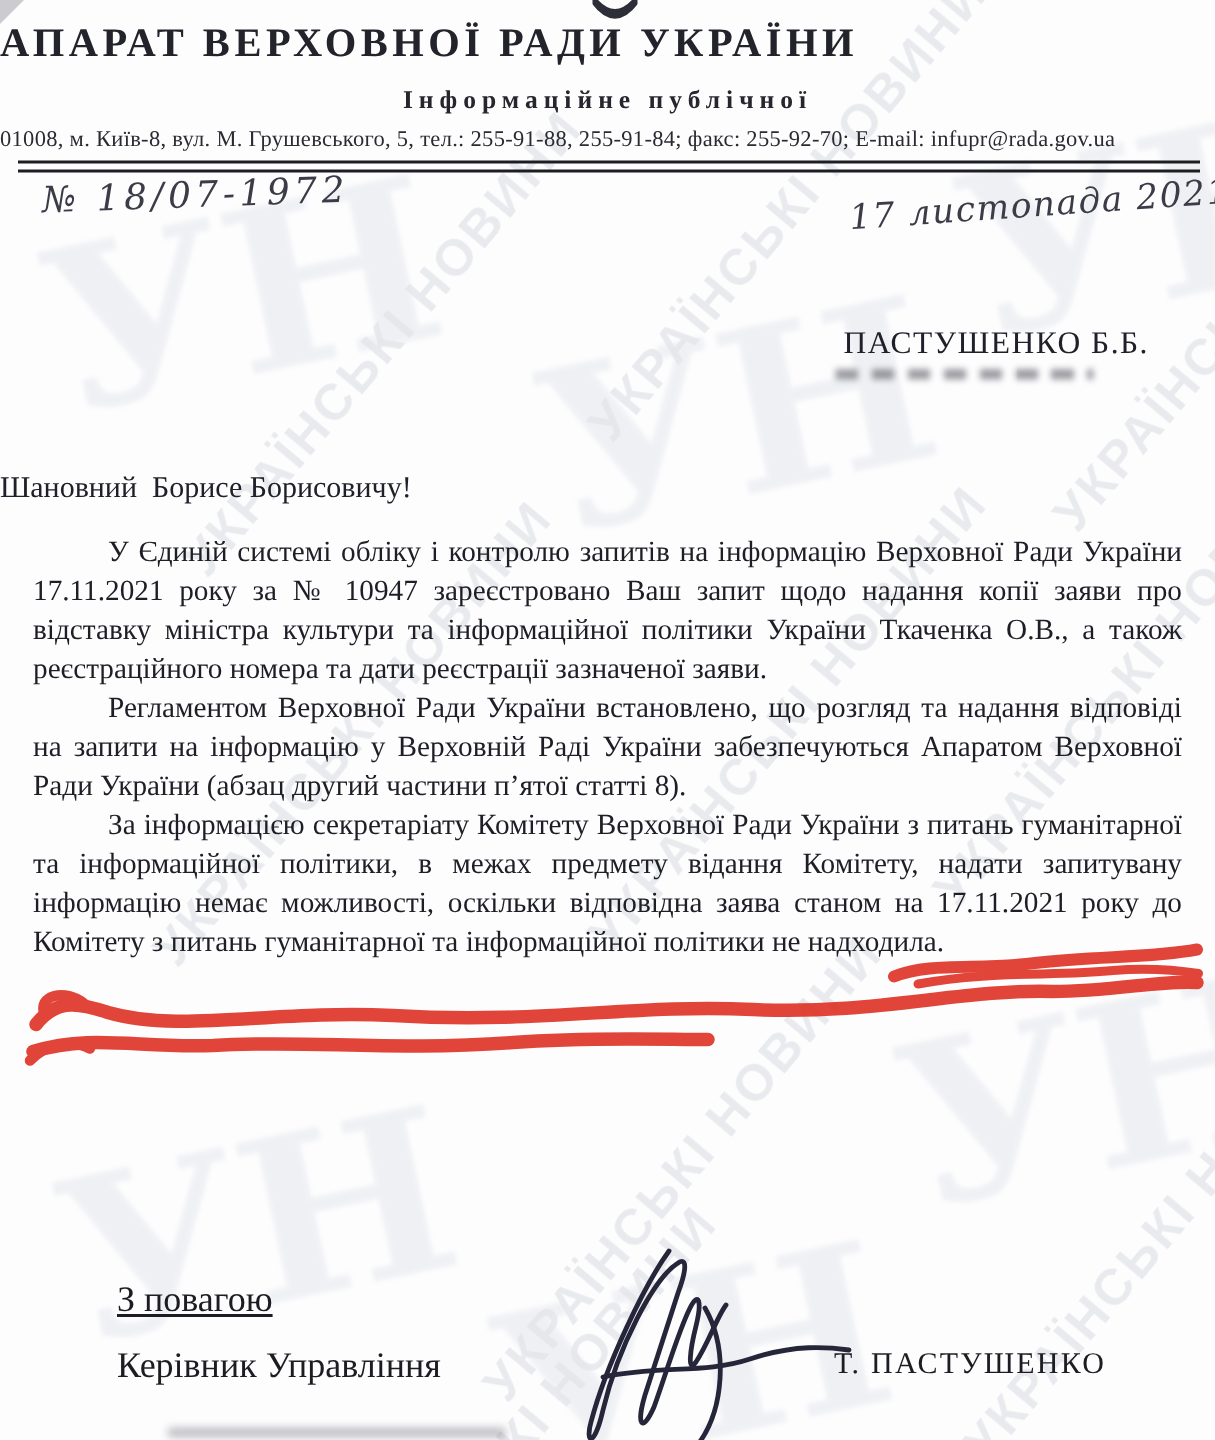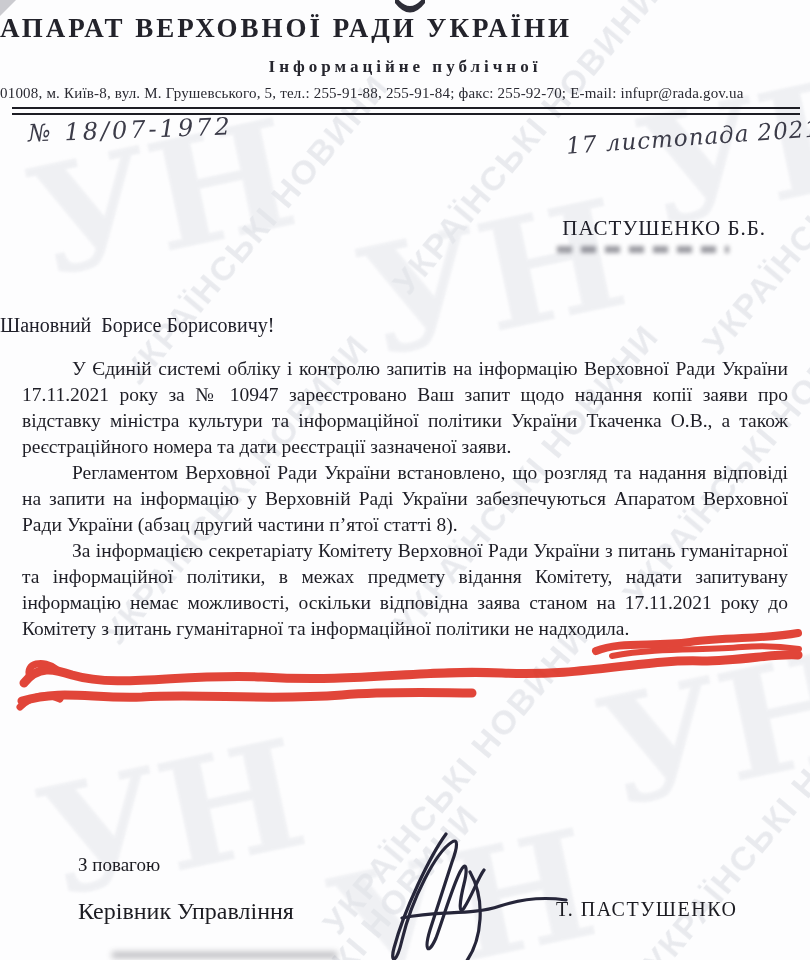--- a/index.html
+++ b/index.html
@@ -68,21 +68,21 @@
   .salutation{
     position:absolute;top:314px;left:0;width:100%;text-align:left;z-index:2;
     font-size:20px;color:#20202a;
   }
   .body-text{
     position:absolute;top:356px;left:22px;width:766px;z-index:2;
     font-size:19.5px;line-height:26px;text-align:justify;color:#1e1e26;
   }
   .body-text p{margin:0;text-indent:50px;}
   
-  .valediction{position:absolute;left:78px;top:854px;font-size:19px;z-index:2;}
+  .valediction{position:absolute;left:78px;top:854px;font-size:24px;z-index:2;text-decoration:underline;}
   .signer-title{position:absolute;left:78px;top:898px;font-size:24px;z-index:2;}
   .signer-name{position:absolute;left:556px;top:898px;font-size:20px;letter-spacing:1.5px;z-index:2;}
   .signature-svg{position:absolute;left:0;top:0;z-index:3;pointer-events:none;}
   .marker-svg{position:absolute;left:0;top:0;z-index:4;pointer-events:none;}
   .corner-shadow{
     position:absolute;left:0;top:0;width:0;height:0;z-index:2;opacity:.5;
     border-top:16px solid #9a9aa2;border-right:16px solid transparent;
   }
 </style>
 </head>

